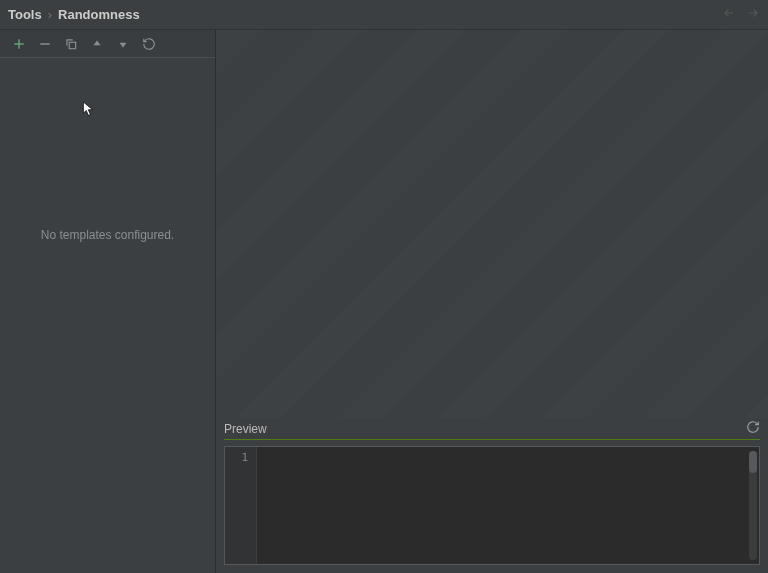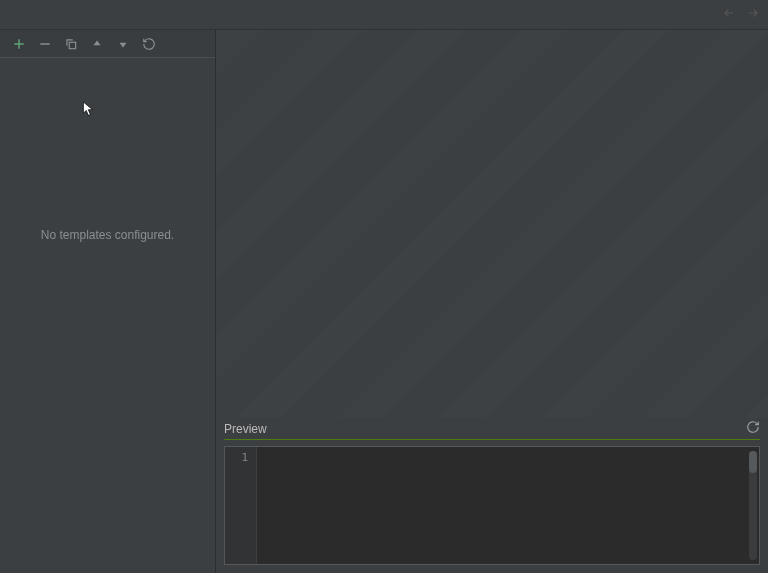--- a/index.html
+++ b/index.html
@@ -164,20 +164,25 @@
     width: 14px;
     height: 18px;
     pointer-events: none;
     z-index: 10;
   }
 </style>
 </head>
 <body>
 
 <div class="header">
+  <div class="breadcrumb">
+    <span>Tools</span>
+    <span class="sep">›</span>
+    <span>Randomness</span>
+  </div>
   <div class="nav-arrows">
     <span>
       <svg viewBox="0 0 24 24" fill="none" stroke="currentColor" stroke-width="2">
           <path d="M19 12H5M11 18l-6-6 6-6"></path>
         </svg>
     </span>
     <span>
       <svg viewBox="0 0 24 24" fill="none" stroke="currentColor" stroke-width="2">
           <path d="M5 12h14M13 6l6 6-6 6"></path>
         </svg>

